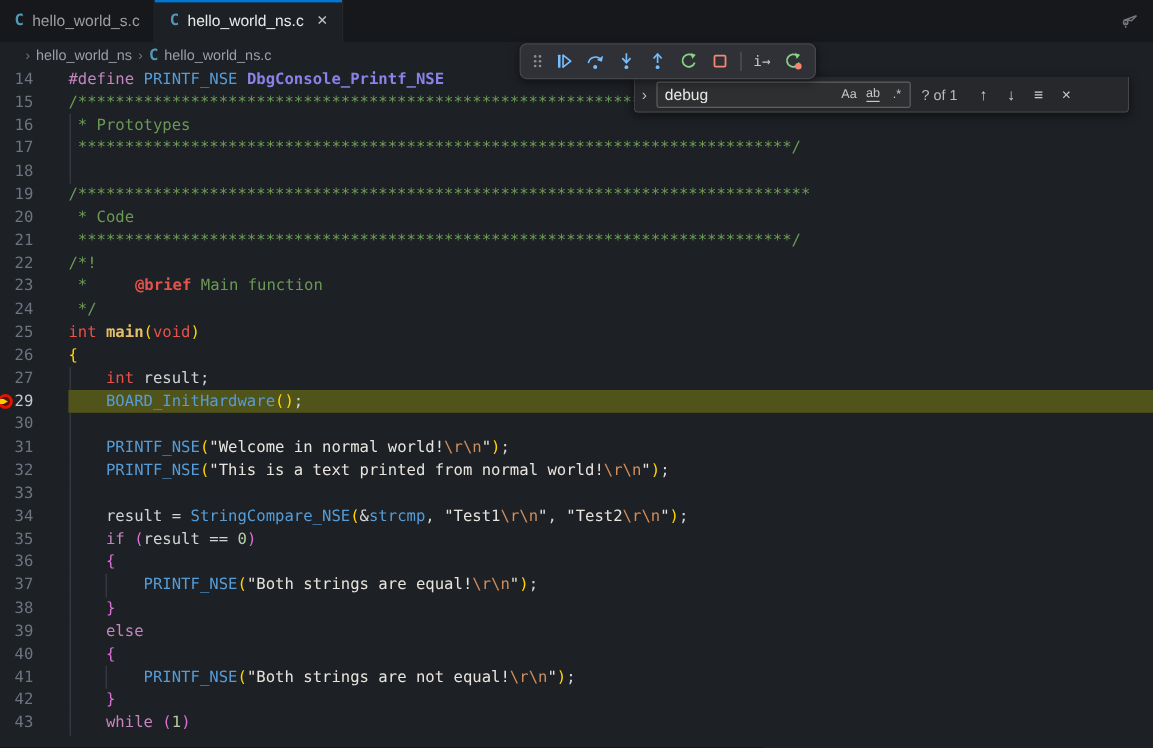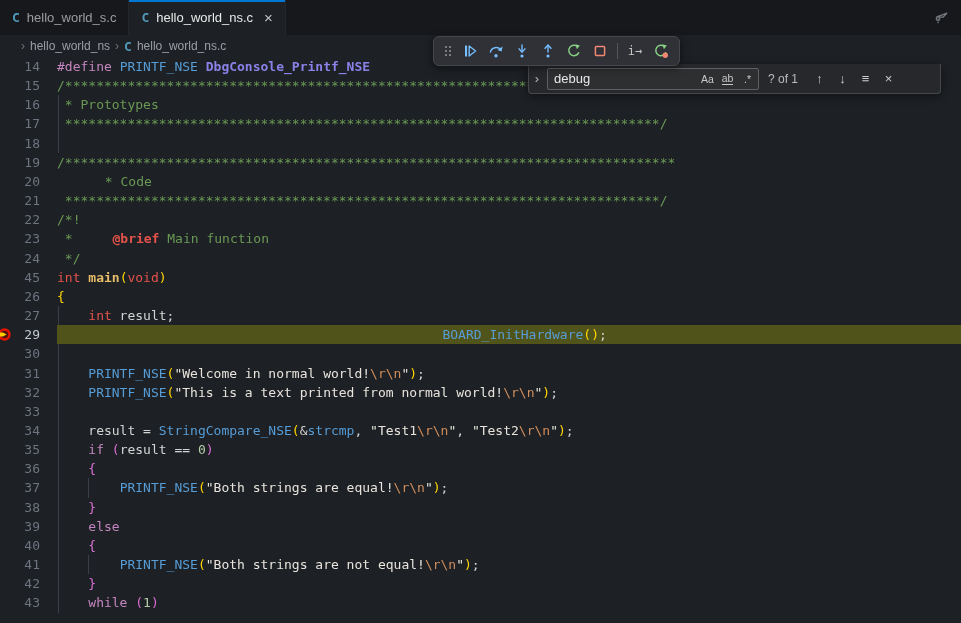--- a/index.html
+++ b/index.html
@@ -26,26 +26,26 @@
   
   .breadcrumbs {
     display:flex; align-items:center; height:22px; padding-left:16px;
     font-size:12px; color:#9b9fa6; background:var(--editorBg); white-space:nowrap;
   }
   .crumb-sep { margin:0 5px; color:#6f7377; font-size:12px; }
   
   .editor { position:relative; font-family:"DejaVu Sans Mono", monospace; font-size:13px; }
   .cl { display:flex; height:19.17px; line-height:19.17px; position:relative; }
   .gut {
-    flex:0 0 57px; text-align:right; padding-right:17px;
+    flex:0 0 57px; text-align:center; padding-right:17px;
     color:var(--lineNum); position:relative; user-select:none;
   }
   .cl.hl .gut { color:#c2c8d0; }
   .cw { flex:1 1 auto; white-space:pre; position:relative; }
-  .cl.hl .cw { background:var(--currentLine);text-align:center; }
+  .cl.hl .cw { background:var(--currentLine); }
   .guide { position:absolute; top:0; bottom:0; width:1px; background:var(--guide); }
   .bpicon { position:absolute; left:-3px; top:2px; }
   
   .dbgbar {
     position:absolute; left:433px; top:36px; height:30px; display:flex; align-items:center;
     gap:2px; padding:0 6px; background:var(--panelBg); border:1px solid var(--panelBorder);
     border-radius:6px; box-shadow:0 2px 8px rgba(0,0,0,.5); z-index:30;
   }
   .dbtn { width:24px; height:24px; display:flex; align-items:center; justify-content:center; border-radius:4px; cursor:pointer; }
   .dbtn.grip { width:16px; cursor:grab; }
@@ -124,40 +124,40 @@
       <div class="cl">
         <span class="gut">18</span>
         <span class="cw"><span class="guide" style="left: 0.5px;"></span></span>
       </div>
       <div class="cl">
         <span class="gut">19</span>
         <span class="cw"><span style="color: rgb(106, 153, 85);">/******************************************************************************</span></span>
       </div>
       <div class="cl">
         <span class="gut">20</span>
-        <span class="cw"><span style="color: rgb(106, 153, 85); margin-left: 40px;"> * Code</span></span>
+        <span class="cw"><span style="color: rgb(106, 153, 85);"> * Code</span></span>
       </div>
       <div class="cl">
         <span class="gut">21</span>
         <span class="cw"><span style="color: rgb(106, 153, 85);"> ****************************************************************************/</span></span>
       </div>
       <div class="cl">
         <span class="gut">22</span>
         <span class="cw"><span style="color: rgb(106, 153, 85);">/*!</span></span>
       </div>
       <div class="cl">
         <span class="gut">23</span>
         <span class="cw"><span style="color: rgb(106, 153, 85);"> * </span><span style="color: rgb(229, 83, 75); font-weight: bold; margin-left: 32px;">@brief</span><span style="color: rgb(106, 153, 85);"> Main function</span></span>
       </div>
       <div class="cl">
         <span class="gut">24</span>
         <span class="cw"><span style="color: rgb(106, 153, 85);"> */</span></span>
       </div>
       <div class="cl">
-        <span class="gut">45</span>
+        <span class="gut">25</span>
         <span class="cw"><span style="color: rgb(229, 83, 75);">int</span><span style="color: rgb(212, 212, 212);"> </span><span style="color: rgb(230, 190, 106); font-weight: bold;">main</span><span style="color: rgb(255, 214, 2);">(</span><span style="color: rgb(229, 83, 75);">void</span><span style="color: rgb(255, 214, 2);">)</span></span>
       </div>
       <div class="cl">
         <span class="gut">26</span>
         <span class="cw"><span style="color: rgb(255, 214, 2);">{</span></span>
       </div>
       <div class="cl">
         <span class="gut">27</span>
         <span class="cw"><span class="guide" style="left: 0.5px;"></span><span style="color: rgb(212, 212, 212);">    </span><span style="color: rgb(229, 83, 75);">int</span><span style="color: rgb(212, 212, 212); text-align: center;"> result;</span></span>
       </div>

